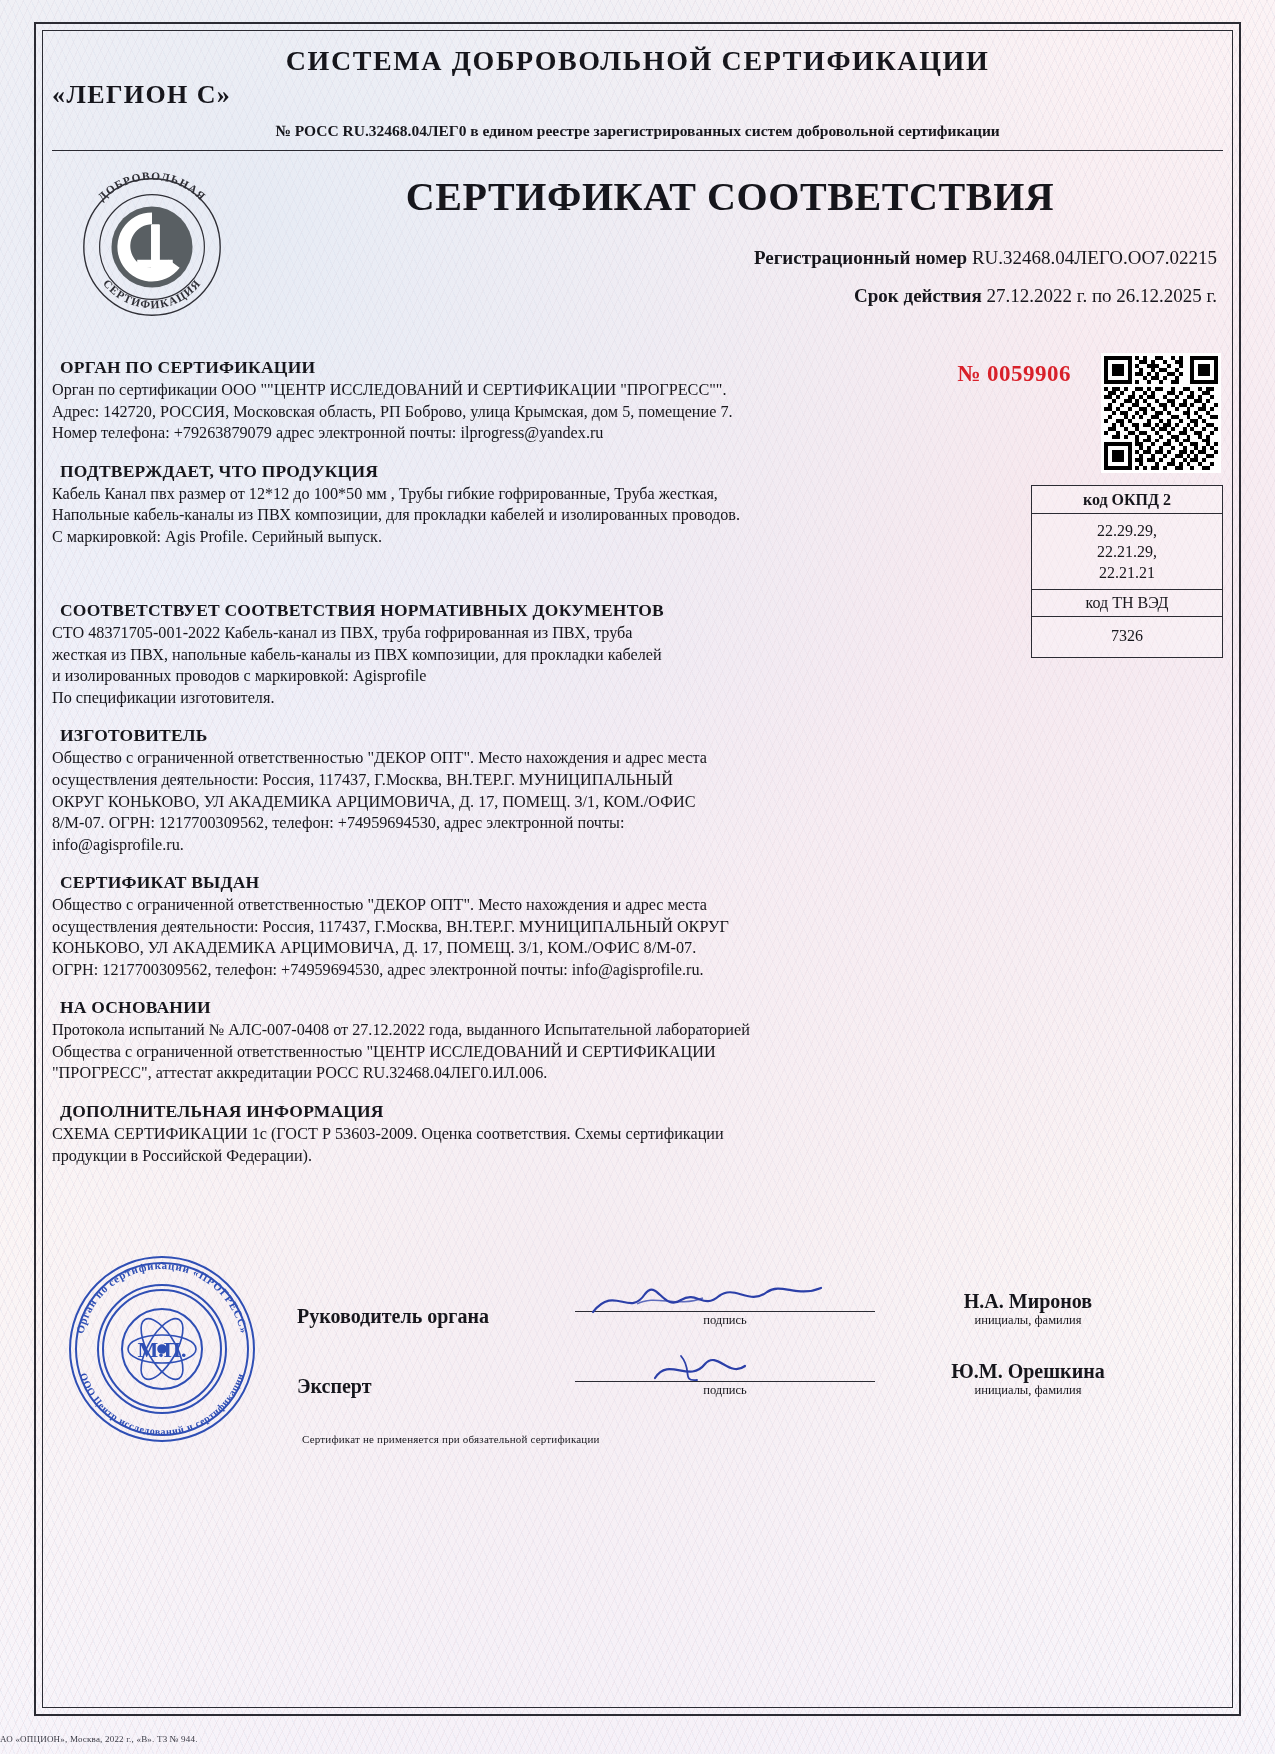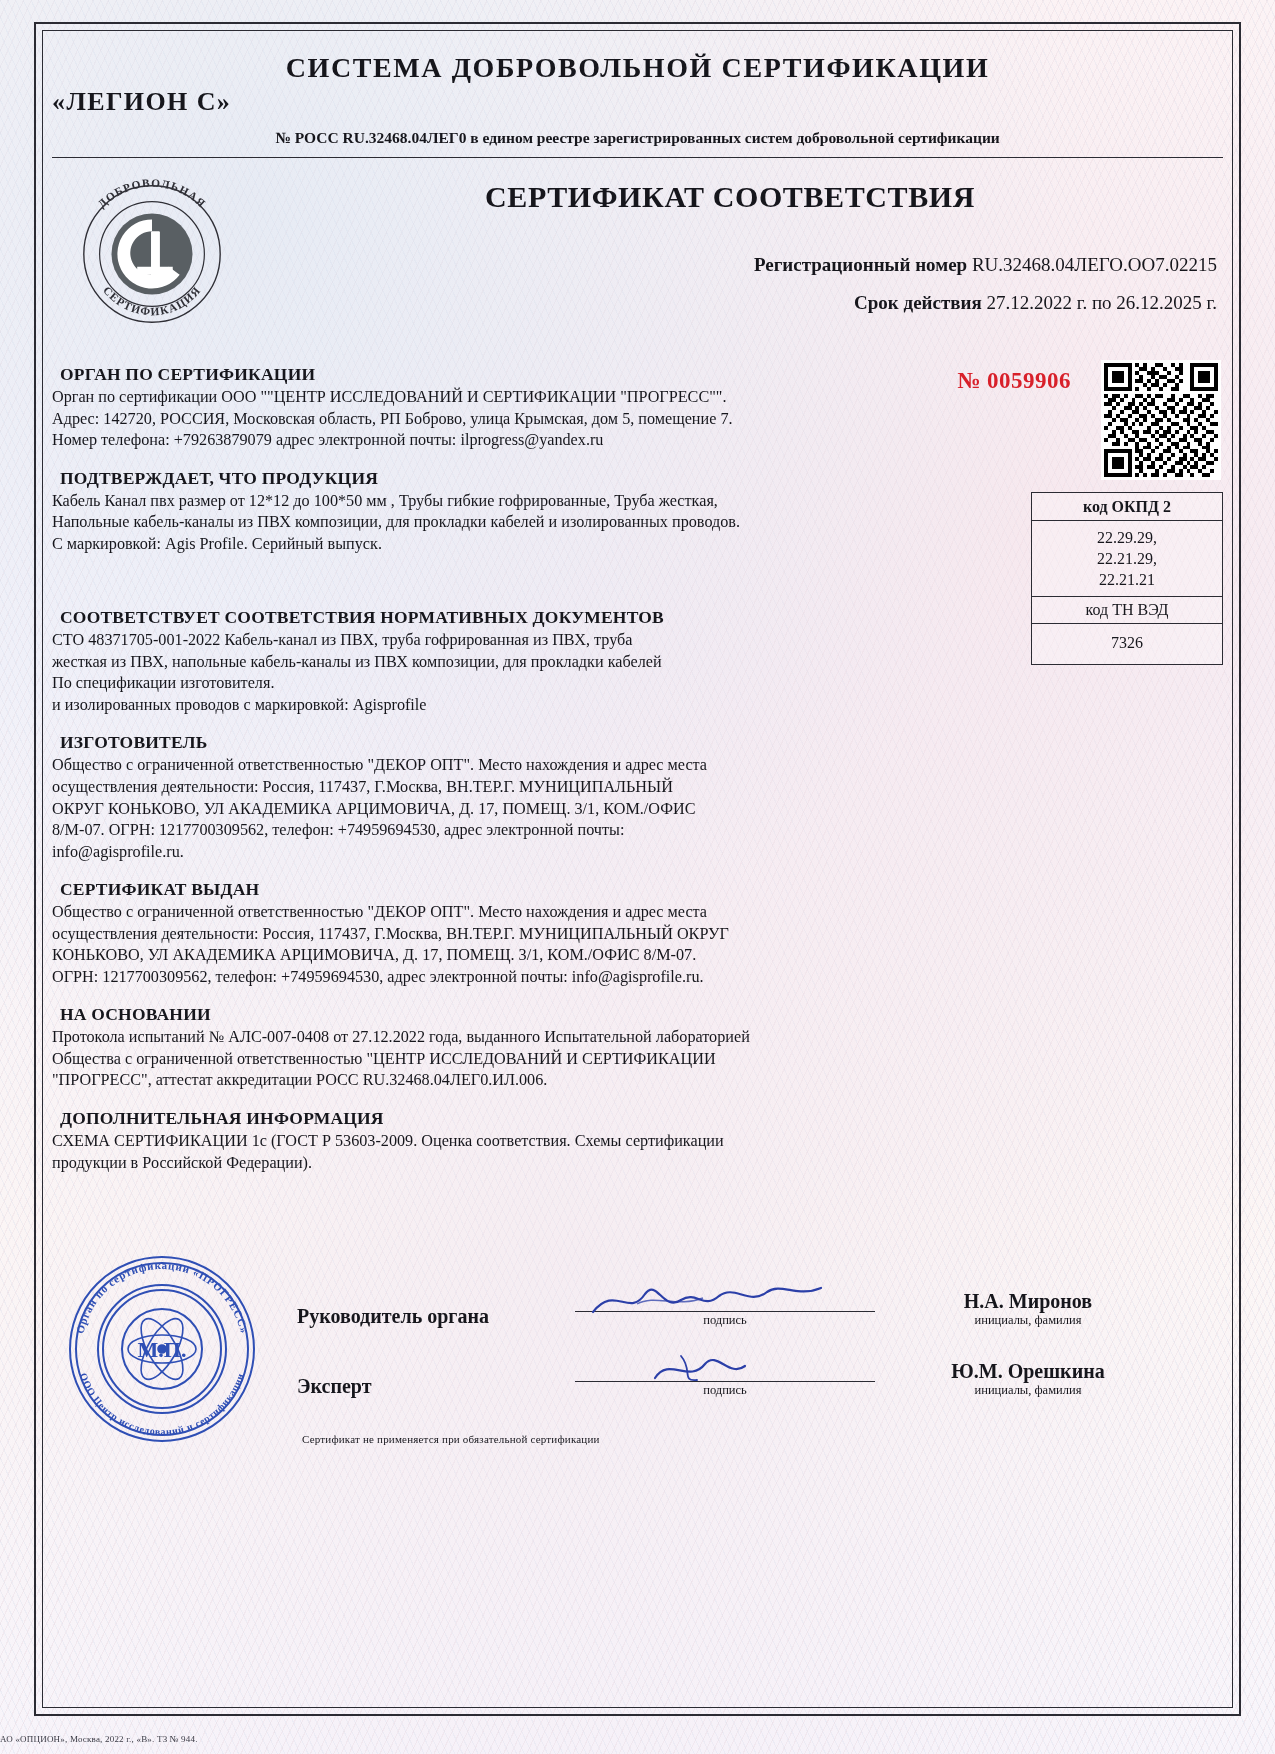--- a/index.html
+++ b/index.html
@@ -53,21 +53,21 @@
     right: 52px;
     bottom: 54px;
   }
 
   
   .sys-title {
     text-align: center;
     font-weight: bold;
     font-size: 28px;
     letter-spacing: 1.6px;
-    margin-top: 12px;
+    margin-top: 5px;
     line-height: 1.25;
   }
   .sys-title2 {
     text-align: left;
     font-weight: bold;
     font-size: 26px;
     letter-spacing: 1.4px;
     margin-top: 2px;
   }
   .sys-reg {
@@ -94,21 +94,21 @@
     width: 168px;
     height: 168px;
   }
   .cert-title {
     position: absolute;
     left: 200px;
     right: 15px;
     top: 22px;
     text-align: center;
     font-weight: bold;
-    font-size: 30px;
+    font-size: 40px;
     letter-spacing: 0.6px;
   }
   .reg-line {
     position: absolute;
     right: 6px;
     top: 96px;
     font-size: 19px;
   }
   .reg-line b { font-weight: bold; }
   .valid-line {
@@ -571,22 +571,22 @@
           <div>22.21.21</div>
         </div>
         <div class="hd2">код ТН ВЭД</div>
         <div class="codes2">7326</div>
       </div>
 
       <div class="block-left" style="margin-top:52px;">
         <div class="sect-h">СООТВЕТСТВУЕТ СООТВЕТСТВИЯ НОРМАТИВНЫХ ДОКУМЕНТОВ</div>
         <p class="sect-p">СТО 48371705-001-2022 Кабель-канал из ПВХ, труба гофрированная из ПВХ, труба</p>
         <p class="sect-p">жесткая из ПВХ, напольные кабель-каналы из ПВХ композиции, для прокладки кабелей</p>
+        <p class="sect-p">и изолированных проводов с маркировкой: Agisprofile</p>
         <p class="sect-p">По спецификации изготовителя.</p>
-        <p class="sect-p">и изолированных проводов с маркировкой: Agisprofile</p>
       </div>
 
       <div class="block-left">
         <div class="sect-h">ИЗГОТОВИТЕЛЬ</div>
         <p class="sect-p">Общество с ограниченной ответственностью "ДЕКОР ОПТ". Место нахождения и адрес места</p>
         <p class="sect-p">осуществления деятельности: Россия, 117437, Г.Москва, ВН.ТЕР.Г. МУНИЦИПАЛЬНЫЙ</p>
         <p class="sect-p">ОКРУГ КОНЬКОВО, УЛ АКАДЕМИКА АРЦИМОВИЧА, Д. 17, ПОМЕЩ. 3/1, КОМ./ОФИС</p>
         <p class="sect-p">8/М-07. ОГРН: 1217700309562, телефон: +74959694530, адрес электронной почты:</p>
         <p class="sect-p">info@agisprofile.ru.</p>
       </div>

